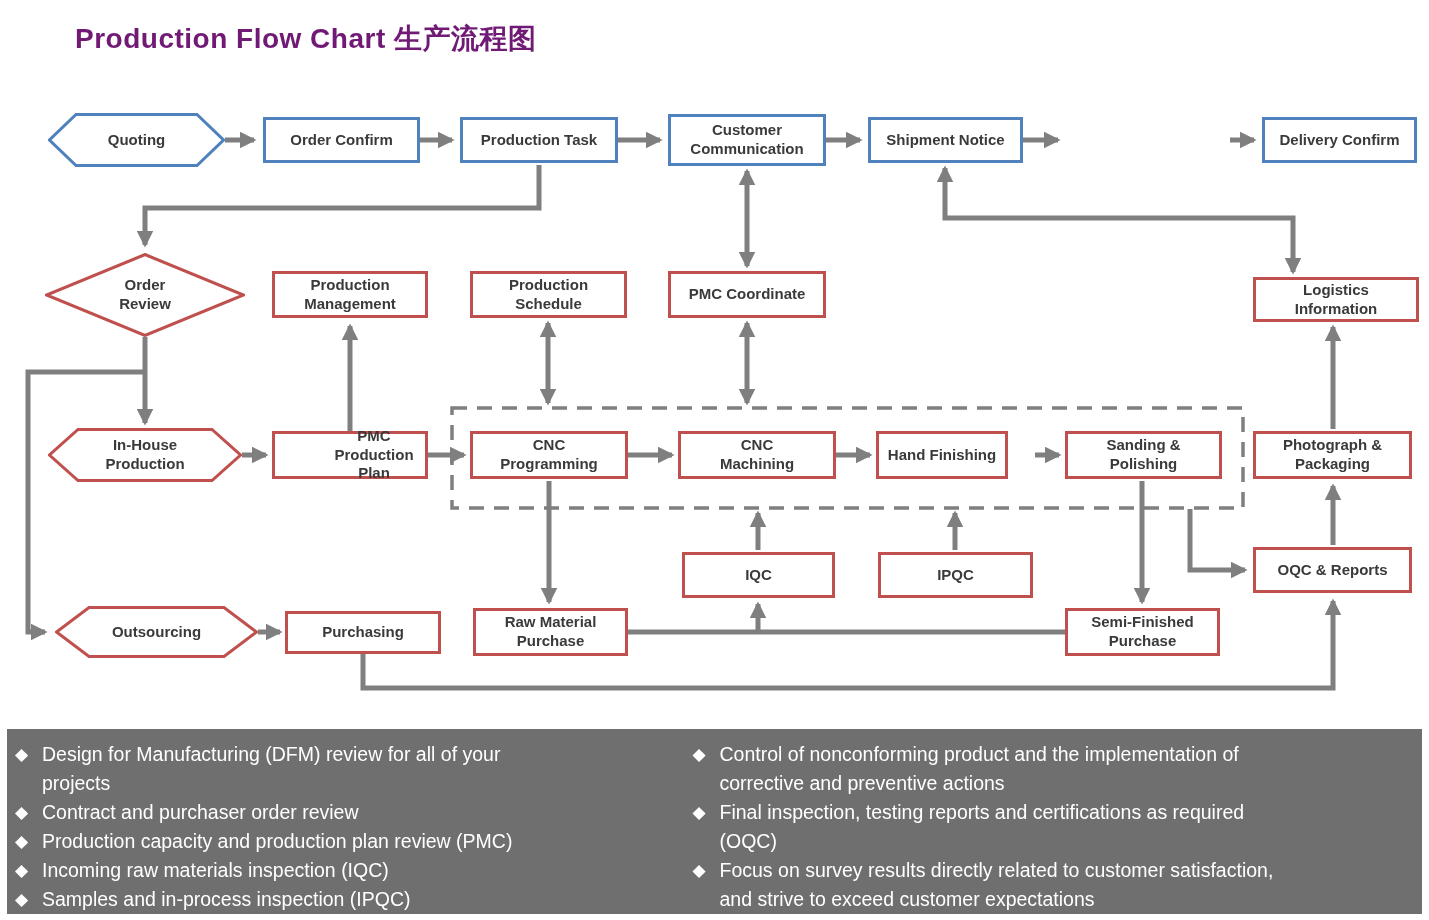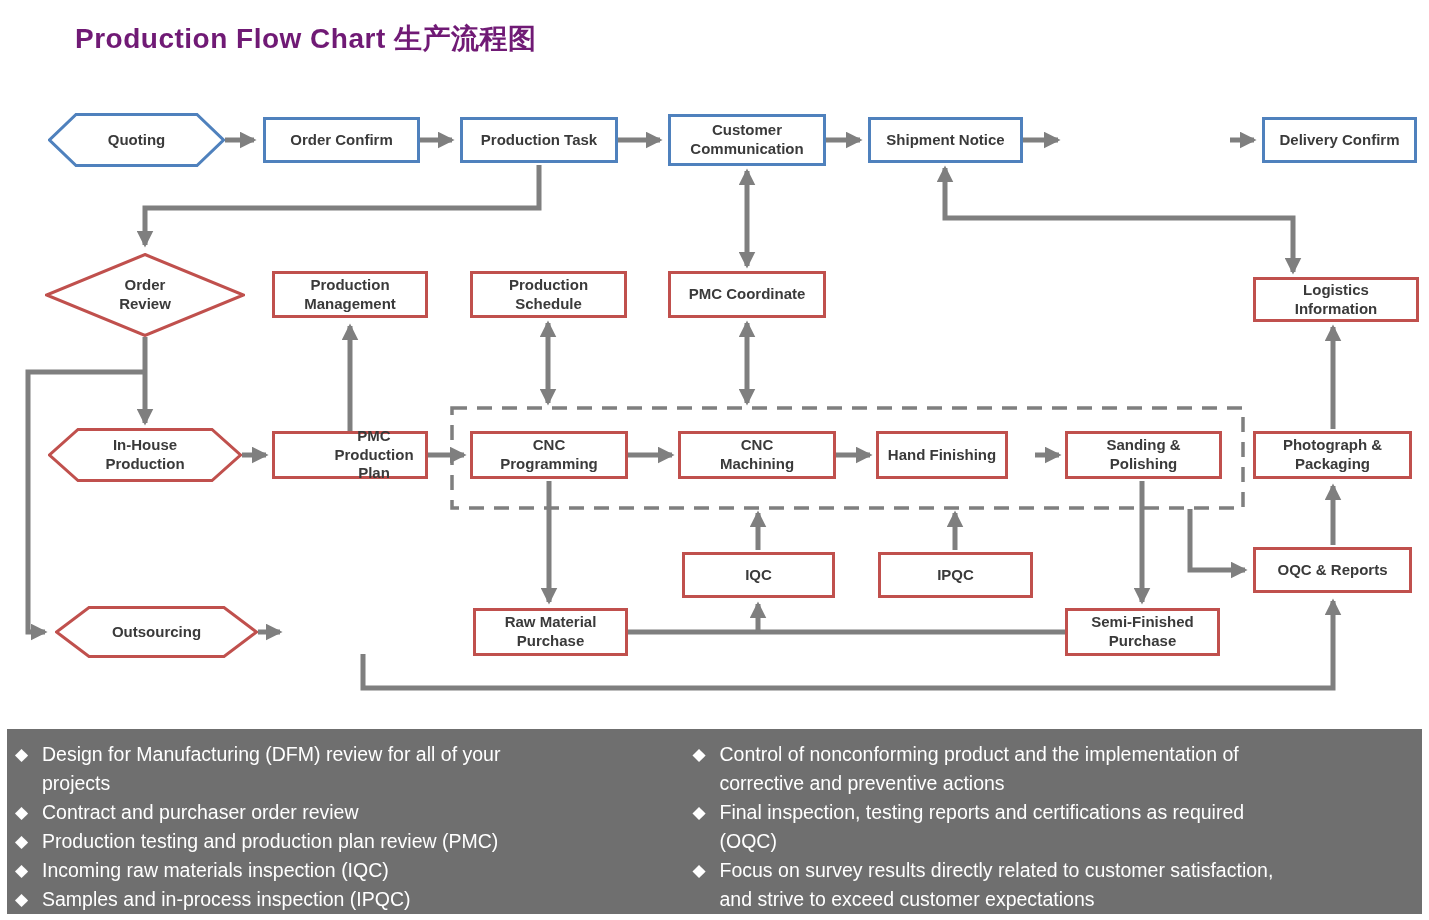--- a/index.html
+++ b/index.html
@@ -107,40 +107,41 @@
     <div class="node box red" style="left: 1065px; top: 431px; width: 157px; height: 48px;"><span>Sanding &amp;
 Polishing</span></div>
     <div class="node box red" style="left: 1253px; top: 431px; width: 159px; height: 48px;"><span>Photograph &amp;
 Packaging</span></div>
     <div class="node box red" style="left: 682px; top: 552px; width: 153px; height: 46px;"><span>IQC</span></div>
     <div class="node box red" style="left: 878px; top: 552px; width: 155px; height: 46px;"><span>IPQC</span></div>
     <div class="node box red" style="left: 1253px; top: 547px; width: 159px; height: 46px;"><span>OQC &amp; Reports</span></div>
     <div class="node hex red" style="left: 55px; top: 606px; width: 203px; height: 52px;"><svg class="shape" width="203" height="52" viewBox="0 0 203 52">
         <polygon points="34,1.5 169,1.5 201.5,26 169,50.5 34,50.5 1.5,26" fill="#fff" stroke="#c0504d" stroke-width="3"></polygon>
       </svg><span>Outsourcing</span></div>
+    <div class="node box red" style="left: 285px; top: 611px; width: 156px; height: 43px;"><span>Purchasing</span></div>
     <div class="node box red" style="left: 473px; top: 608px; width: 155px; height: 48px;"><span>Raw Material
 Purchase</span></div>
     <div class="node box red" style="left: 1065px; top: 608px; width: 155px; height: 48px;"><span>Semi-Finished
 Purchase</span></div>
   </div>
 
 <div id="panel">
   <div class="col left">
       <div class="note">
         <span class="bullet">◆</span>
         <span class="txt">Design for Manufacturing (DFM) review for all of your
 projects</span>
       </div>
       <div class="note">
         <span class="bullet">◆</span>
         <span class="txt">Contract and purchaser order review</span>
       </div>
       <div class="note">
         <span class="bullet">◆</span>
-        <span class="txt">Production testing and production plan review (PMC)</span>
+        <span class="txt">Production capacity and production plan review (PMC)</span>
       </div>
       <div class="note">
         <span class="bullet">◆</span>
         <span class="txt">Incoming raw materials inspection (IQC)</span>
       </div>
       <div class="note">
         <span class="bullet">◆</span>
         <span class="txt">Samples and in-process inspection (IPQC)</span>
       </div>
     </div>

